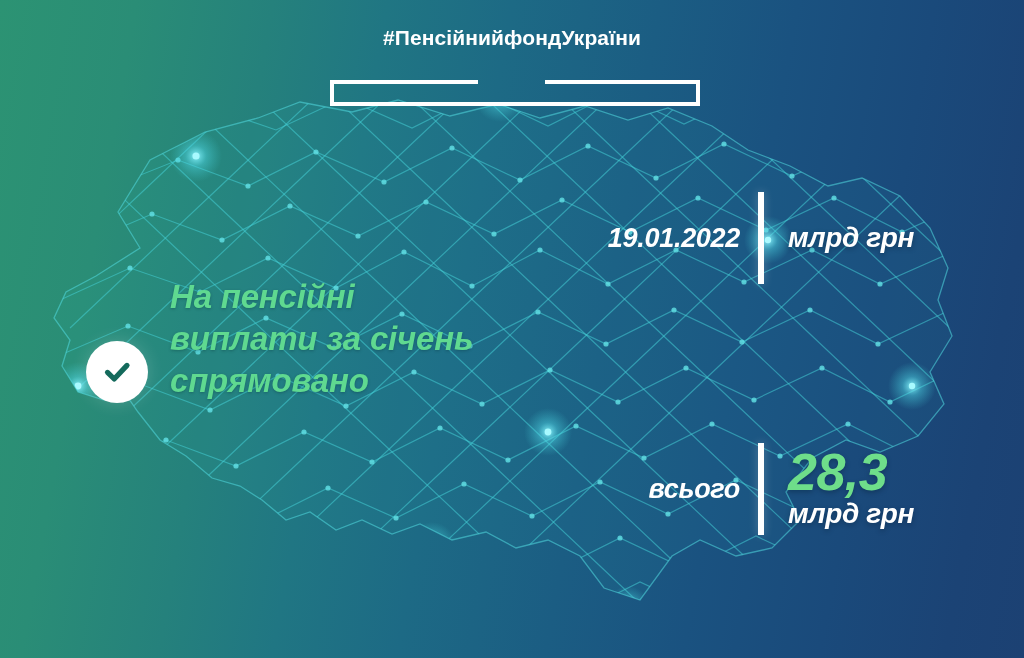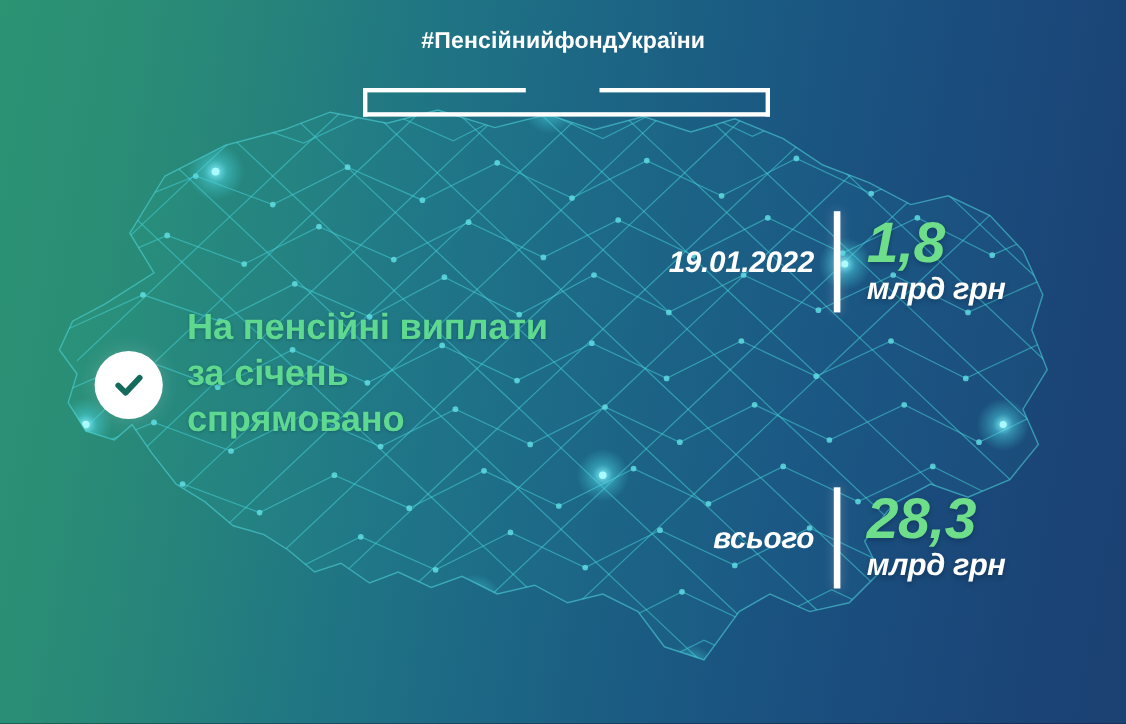--- a/index.html
+++ b/index.html
@@ -78,22 +78,23 @@
   .frame .edge-bottom { left: 0;    bottom: 0; width: 370px; height: 4px; }
   .frame .edge-top-a  { left: 0;    top: 0;   width: 148px; height: 4px; }
   .frame .edge-top-b  { left: 215px; top: 0;  width: 155px; height: 4px; }
 
   
   .headline-block {
     position: absolute;
     left: 86px;
     top: 276px;
     display: flex;
-    align-items: center;
+    align-items: flex-end;
     gap: 22px;
+    font-style: italic;
   }
   .check-badge {
     flex: 0 0 auto;
     width: 62px;
     height: 62px;
     border-radius: 50%;
     background: #ffffff;
     display: flex;
     align-items: center;
     justify-content: center;
@@ -364,21 +365,20 @@
         <path d="M7.5 17.4 L14.2 24 L27 10.4" fill="none" stroke="#146a5c" stroke-width="5.2" stroke-linecap="round" stroke-linejoin="round"></path>
       </svg>
     </div>
     <div class="headline">На пенсійні виплати за січень спрямовано</div>
   </div>
 
   <div class="stat stat-1">
     <div class="stat-label">19.01.2022</div>
     <div class="stat-divider"></div>
     <div class="stat-values">
-      <div class="stat-number">1,8</div>
       <div class="stat-unit">млрд грн</div>
     </div>
   </div>
 
   <div class="stat stat-2">
     <div class="stat-label">всього</div>
     <div class="stat-divider"></div>
     <div class="stat-values">
       <div class="stat-number">28,3</div>
       <div class="stat-unit">млрд грн</div>

